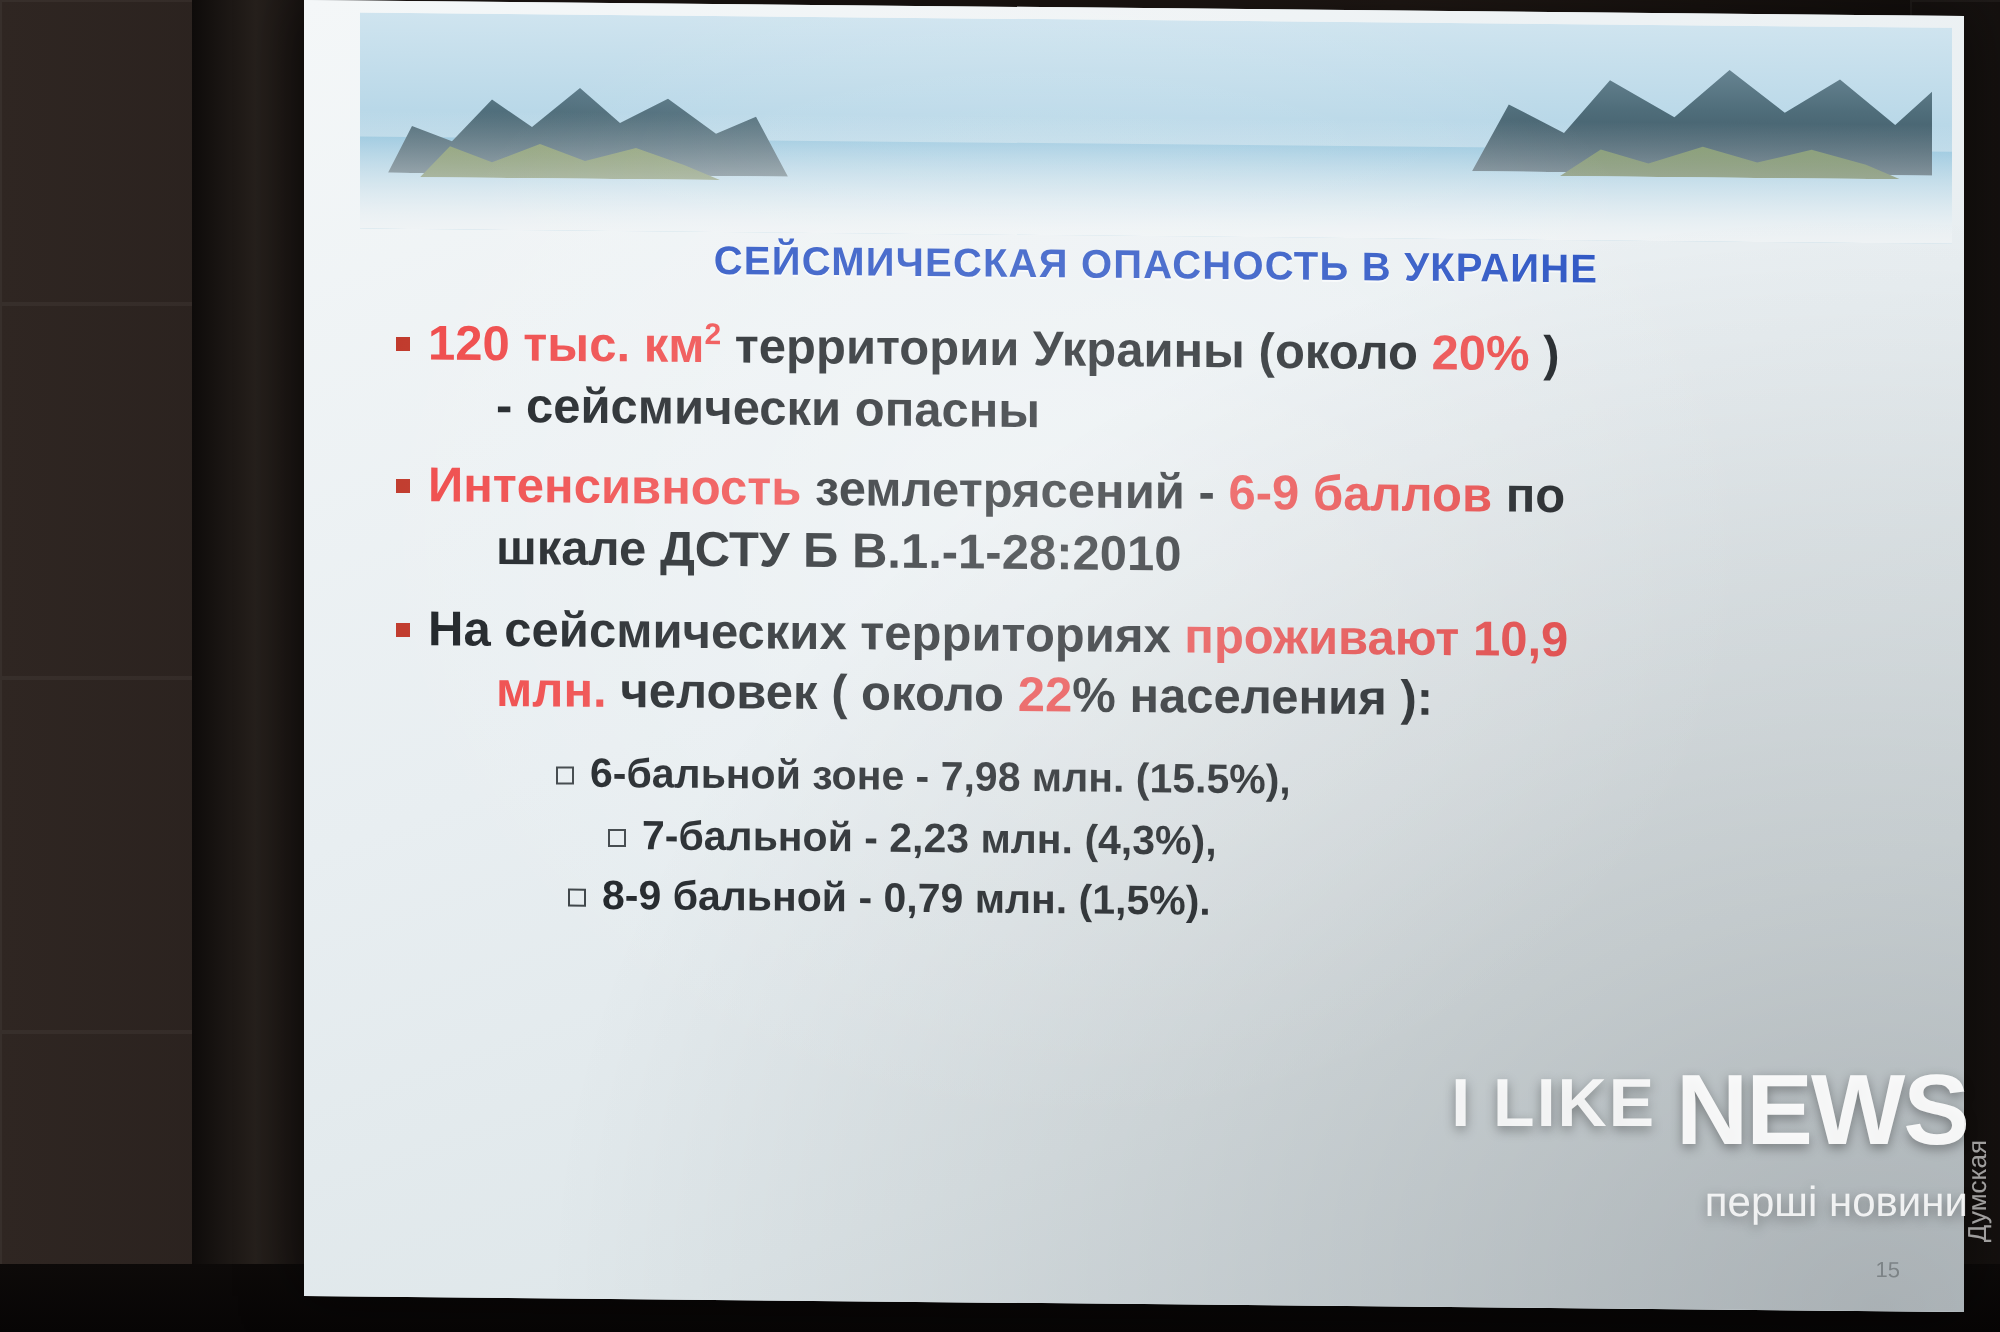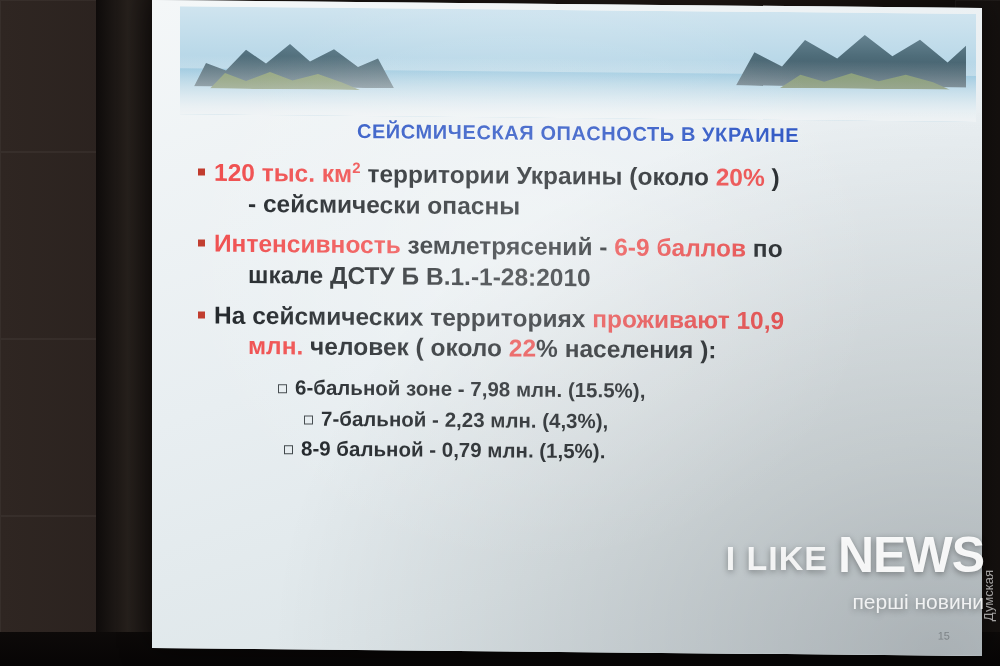--- a/index.html
+++ b/index.html
@@ -87,21 +87,21 @@
   .c2{padding-left:112px;}
   .c3{padding-left:92px;}
 
   
   .pageno{position:absolute;right:14px;bottom:6px;color:#9aa2a6;font-size:11px;}
 
   
   .wm{position:absolute;right:16px;bottom:52px;text-align:right;
       color:rgba(255,255,255,.82);pointer-events:none;
       text-shadow:0 2px 6px rgba(0,0,0,.35);}
-  .wm-top{display:flex;align-items:flex-end;justify-content:flex-end;gap:10px;}
+  .wm-top{display:flex;align-items:flex-start;justify-content:flex-end;gap:10px;}
   .wm-ilike{font-size:34px;font-weight:bold;letter-spacing:1px;color:rgba(255,255,255,.88);}
   .wm-news{font-size:50px;font-weight:bold;letter-spacing:-1px;line-height:.9;color:rgba(255,255,255,.92);}
   .wm-sub{font-size:21px;margin-top:12px;color:rgba(255,255,255,.85);}
   .wm-vert{position:absolute;right:4px;bottom:96px;transform:rotate(-90deg);
       transform-origin:100% 100%;font-size:13px;color:rgba(255,255,255,.6);}
 </style>
 </head>
 <body>
 
 <div class="room">

